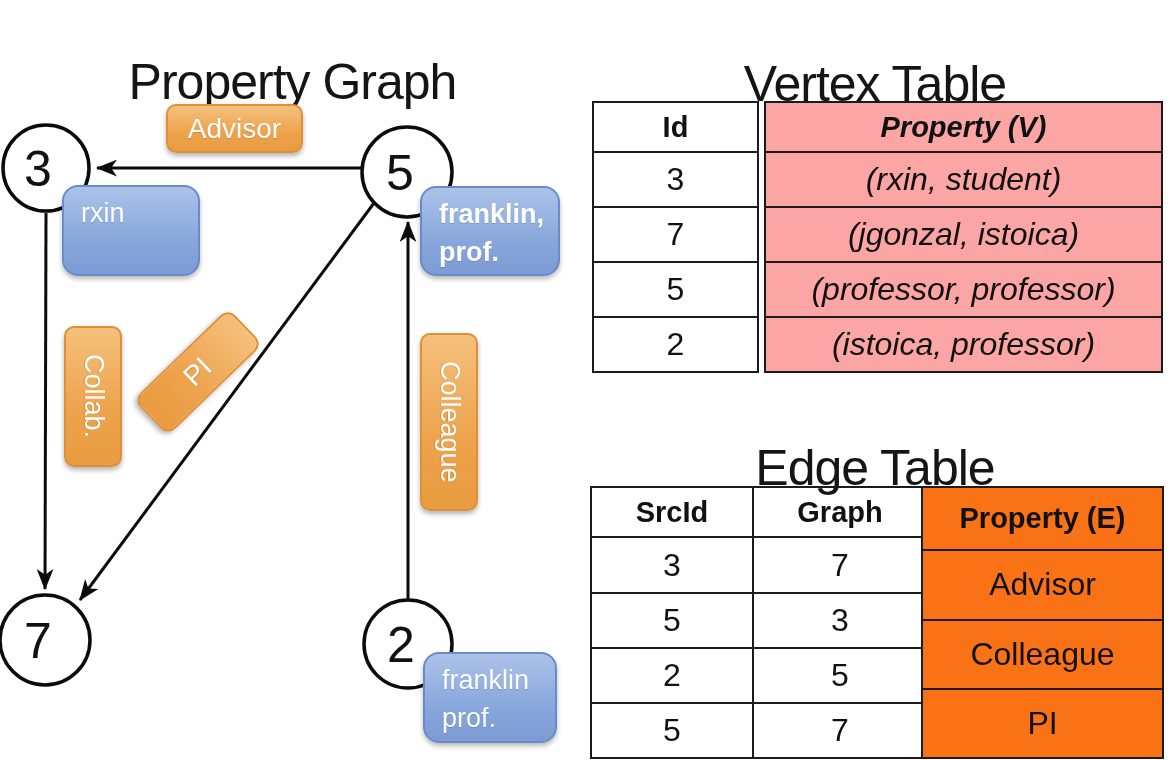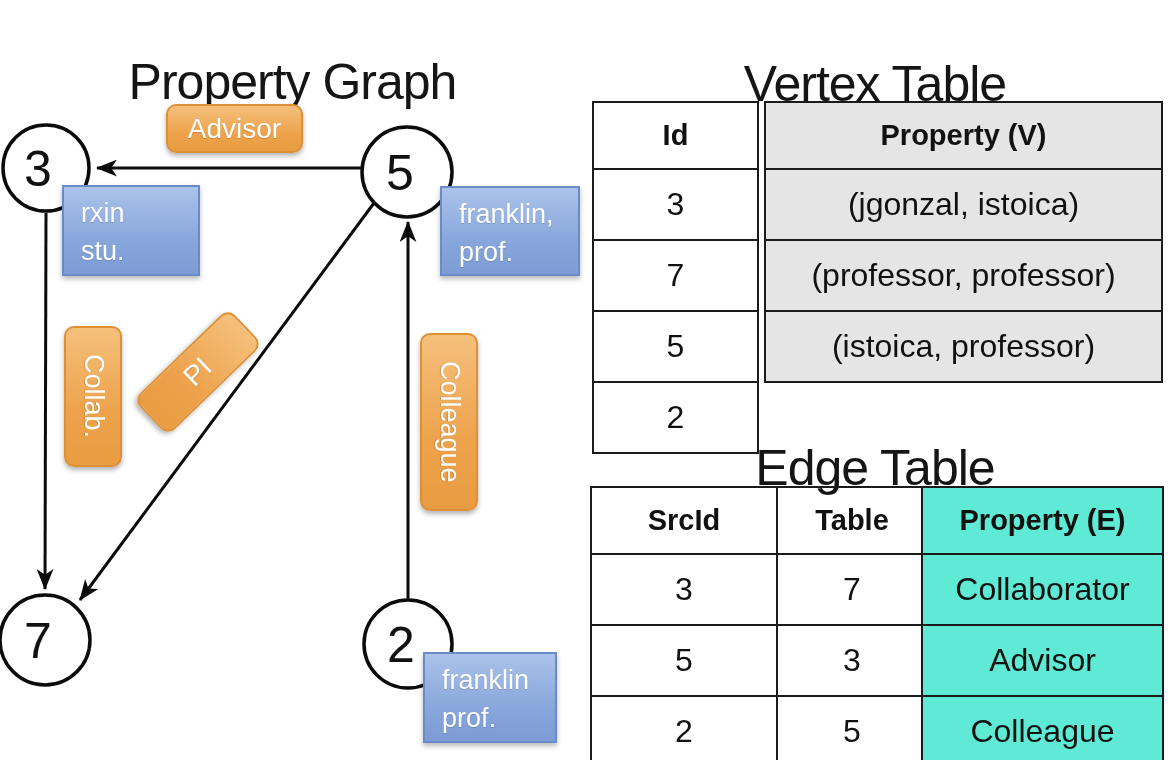--- a/index.html
+++ b/index.html
@@ -10,46 +10,46 @@
   .title{
     position:absolute;text-align:center;font-size:50px;font-weight:300;
     color:#151515;letter-spacing:-1px;white-space:nowrap;margin-top:37px;
   }
   
   #graph-svg{position:absolute;left:0;top:0;}
   .edge-line{stroke:#0b0b0b;stroke-width:3;fill:none;}
   .node-circle{fill:#ffffff;stroke:#0b0b0b;stroke-width:3.5;}
   .node-id{font-size:50px;font-weight:300;fill:#111;}
   .prop-box{
-    position:absolute;border-radius:0;color:#fff;
+    position:absolute;border-radius:16px;color:#fff;
     background:linear-gradient(180deg,#abc3ea 0%,#86a5db 65%,#7d9cd5 100%);
     border:2px solid #6a8bc7;box-shadow:0 3px 5px rgba(0,0,0,.28);
     padding:7px 0 0 17px;font-size:27px;line-height:38px;
     text-shadow:0 1px 1px rgba(0,0,0,.15);
   }
   .edge-label{
     position:absolute;border-radius:10px;color:#fff;
     background:linear-gradient(180deg,#f5c07c 0%,#eda24b 62%,#e99c41 100%);
     border:2px solid #dd9036;box-shadow:0 3px 5px rgba(0,0,0,.3);
     display:flex;align-items:center;justify-content:center;
     font-size:28px;text-shadow:0 1px 1px rgba(0,0,0,.15);
   }
   .edge-label.vert span{writing-mode:vertical-rl;}
   .edge-label.tilted{transform:rotate(46deg);}
   .edge-label.tilted span{writing-mode:vertical-rl;transform:rotate(180deg);}
   
   .tbl{position:absolute;border-collapse:collapse;table-layout:fixed;}
   .tbl td{
     border:2px solid #1b1b1b;text-align:center;vertical-align:middle;
-    font-size:32px;font-weight:300;padding:16px;overflow:hidden;white-space:nowrap;
+    font-size:32px;font-weight:300;padding:4px;overflow:hidden;white-space:nowrap;
   }
   .tbl tr.hdr td{font-size:29px;font-weight:bold;}
   .tbl{border:1px solid #1b1b1b;}
-  .v-prop td{background:#e5e5e5;}
-  .e-prop td{background:#5eead4;margin-top:28px;}
+  .v-prop td{background:#fca5a5;font-style:italic;}
+  .e-prop td{background:#f97316;margin-top:28px;}
 </style>
 </head>
 <body>
 
 <div id="stage">
 
   <div class="title" style="left:0;top:16px;width:585px;">Property Graph</div>
   <div class="title" style="left:585px;top:18px;width:580px;">Vertex Table</div>
   <div class="title" style="left:585px;top:402px;width:580px;">Edge Table</div>
 
@@ -84,23 +84,22 @@
   </div>
   <div class="edge-label tilted" style="left:173px;top:306px;width:46px;height:128px;">
     <span>PI</span>
   </div>
   <div class="edge-label vert" style="left:420px;top:333px;width:54px;height:174px;font-size:27px;">
     <span>Colleague</span>
   </div>
 
   <div class="prop-box" style="left:62px;top:185px;width:117px;height:80px;">
     <div>rxin</div>
-    <div>stu.</div>
   </div>
-  <div class="prop-box" style="left:440px;top:186px;width:119px;height:79px;">
+  <div class="prop-box" style="left:420px;top:186px;width:119px;height:79px;font-weight:bold;">
     <div>franklin,</div>
     <div>prof.</div>
   </div>
   <div class="prop-box" style="left:423px;top:652px;width:113px;height:80px;">
     <div>franklin</div>
     <div>prof.</div>
   </div>
 
   <table class="tbl" style="left:592px;top:101px;width:167px;height:272px;">
     <tbody>
@@ -121,36 +120,39 @@
         </tr>
   </tbody>
     </table>
 
   <table class="tbl v-prop" style="left:764px;top:101px;width:399px;height:272px;">
     <tbody>
         <tr class="hdr">
           <td>Property (V)</td>
         </tr>
     <tr>
+          <td>(rxin, student)</td>
+        </tr>
+    <tr>
           <td>(jgonzal, istoica)</td>
         </tr>
     <tr>
           <td>(professor, professor)</td>
         </tr>
     <tr>
           <td>(istoica, professor)</td>
         </tr>
   </tbody>
     </table>
 
   <table class="tbl" style="left:590px;top:486px;width:338px;height:273px;">
     <tbody>
         <tr class="hdr">
       <td style="width:152px;">SrcId</td>
-      <td>Table</td>
+      <td>Graph</td>
     </tr>
     <tr>
       <td>3</td>
       <td>7</td>
     </tr>
     <tr>
       <td>5</td>
       <td>3</td>
     </tr>
     <tr>
@@ -163,23 +165,20 @@
     </tr>
   </tbody>
     </table>
 
   <table class="tbl e-prop" style="left:921px;top:486px;width:243px;height:273px;">
     <tbody>
         <tr class="hdr">
           <td>Property (E)</td>
         </tr>
     <tr>
-          <td>Collaborator</td>
-        </tr>
-    <tr>
           <td>Advisor</td>
         </tr>
     <tr>
           <td>Colleague</td>
         </tr>
     <tr>
           <td>PI</td>
         </tr>
   </tbody>
     </table>

